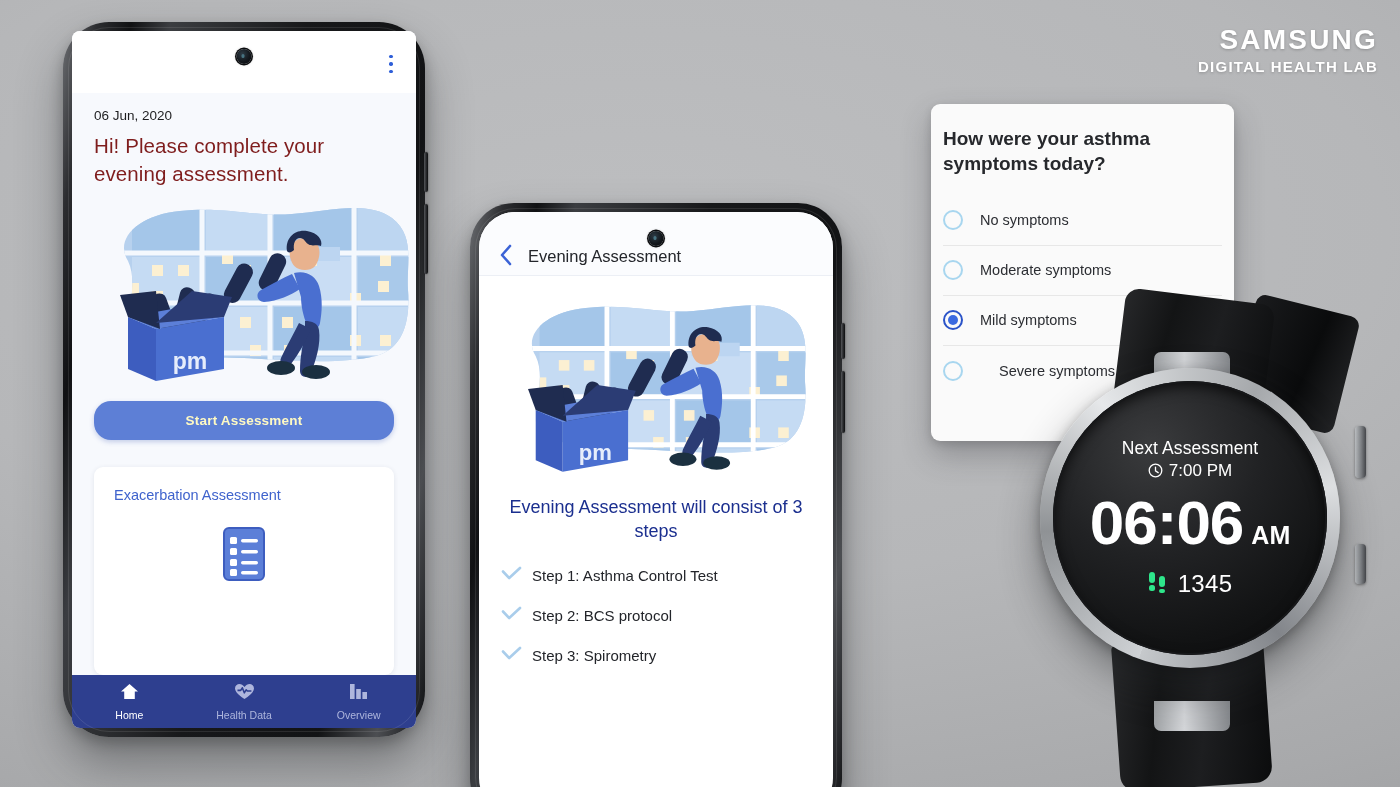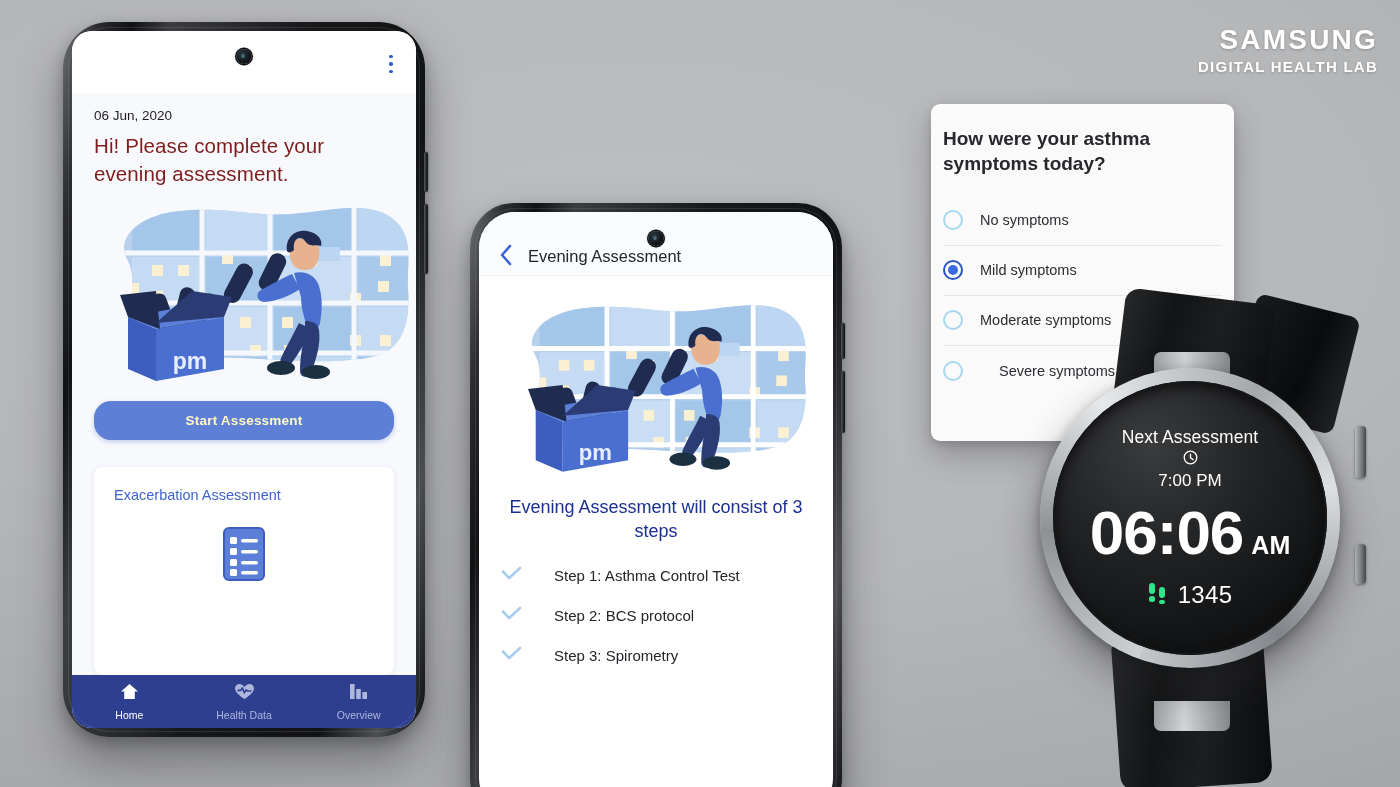--- a/index.html
+++ b/index.html
@@ -21,21 +21,21 @@
   
   .phone { position: absolute; border-radius: 46px;
            background: linear-gradient(100deg, #6f7175 0%, #2c2d30 7%, #101113 14%, #3b3d41 22%, #17181a 50%, #121315 78%, #4c4e52 90%, #232427 97%, #0e0f11 100%);
            padding: 9px;
            box-shadow: 0 26px 46px rgba(40,42,46,.42), 0 6px 14px rgba(0,0,0,.25);
   }
   .phone::before { 
     content: ""; position: absolute; inset: 5px; border-radius: 41px;
     border: 1.5px solid rgba(255,255,255,.10); pointer-events: none; z-index: 6;
   }
-  .screen { position: relative; width: 100%; height: 100%; border-radius: 20px;
+  .screen { position: relative; width: 100%; height: 100%; border-radius: 8px;
             overflow: hidden; background: #fff; }
   .punch { position: absolute; left: 50%; transform: translateX(-50%);
            border-radius: 50%; background: radial-gradient(circle at 38% 34%, #2d3b45 0%, #13171c 55%, #05070a 100%);
            box-shadow: 0 0 0 1.5px #0b0c0e, 0 0 3px rgba(0,0,0,.7); z-index: 5; }
   .punch i { position: absolute; left: 30%; top: 34%; width: 26%; height: 26%;
              border-radius: 50%; background: #4e7f8e; opacity: .85; }
   .side-btn { position: absolute; right: -2.5px; width: 3.5px; border-radius: 2px;
               background: linear-gradient(90deg, #55575b, #26272a 60%, #0d0e10);
               box-shadow: 0 0 2px rgba(0,0,0,.5); }
 
@@ -70,21 +70,21 @@
   
   #phone2 { left: 470px; top: 203px; width: 372px; height: 620px; border-radius: 44px; }
   #phone2 .screen { background: #fff; display: flex; flex-direction: column; border-radius: 36px; }
   .p2-appbar { height: 64px; background: #fbfcfe; display: flex; align-items: flex-end;
                padding: 0 0 9px 20px; gap: 16px; border-bottom: 1px solid #eceff5; flex: none; }
   .back-chevron { width: 13px; height: 22px; cursor: pointer; flex: none; }
   .p2-title { font-size: 16.5px; color: #24262b; }
   .p2-body { flex: 1; padding: 16px 22px 0; display: flex; flex-direction: column; min-height: 0; }
   .p2-heading { font-size: 18px; line-height: 1.33; text-align: center; color: #1b2f8f; margin-top: 14px; }
   .steps { margin-top: 22px; display: flex; flex-direction: column; gap: 21px; }
-  .step { display: flex; align-items: center; gap: 32px; }
+  .step { display: flex; align-items: center; gap: 10px; }
   .step-label { font-size: 15px; color: #23252a; }
 
   
   .illo { display: block; }
 
   
   #survey { position: absolute; left: 894px; top: 104px; width: 303px; height: 337px;
             background: #fafafa; border-radius: 9px;
             box-shadow: 0 14px 30px rgba(45,47,52,.30), 0 3px 8px rgba(0,0,0,.14);
             padding: 22px 12px 0; margin-left: 37px; }
@@ -116,21 +116,21 @@
                 background: conic-gradient(from 200deg, #cfd2d5, #8f9295 18%, #e6e8ea 34%,
                             #a5a8ab 52%, #dddfe1 66%, #82858a 84%, #c6c9cc 100%);
                 box-shadow: 0 20px 40px rgba(35,37,40,.45), 0 4px 12px rgba(0,0,0,.3);
                 display: flex; align-items: center; justify-content: center; }
   .watch-glass { width: 274px; height: 274px; border-radius: 50%;
                  background: radial-gradient(circle at 36% 24%, #3a3b3d 0%, #212224 40%, #121314 72%, #0a0a0b 100%);
                  box-shadow: inset 0 0 0 2px #17181a, inset 0 5px 14px rgba(0,0,0,.7);
                  display: flex; flex-direction: column; align-items: center;
                  justify-content: center; color: #fff; }
   .w-next { font-size: 17.5px; letter-spacing: .1px; }
-  .w-time-row { display: flex; align-items: center; gap: 6px; margin-top: 2px; font-size: 17px; flex-direction: column; }
+  .w-time-row { display: flex; align-items: center; gap: 6px; margin-top: 2px; font-size: 17px; }
   .w-clock { width: 15px; height: 15px; flex: none; }
   .w-big { display: flex; align-items: baseline; gap: 8px; margin-top: 13px; }
   .w-hhmm { font-size: 62px; font-weight: bold; letter-spacing: -1px; line-height: .95; }
   .w-ampm { font-size: 25px; font-weight: bold; }
   .w-steps { display: flex; align-items: center; gap: 11px; margin-top: 18px; }
   .w-steps-val { font-size: 24px; letter-spacing: .3px; }
   .w-btn { position: absolute; right: 6px; width: 11px; border-radius: 4px;
            background: linear-gradient(90deg, #b9bcbf, #7e8185 55%, #44464a);
            box-shadow: 0 1px 3px rgba(0,0,0,.4); }
   .lug { position: absolute; left: 50%; width: 76px; height: 30px;
@@ -445,27 +445,27 @@
     </div>
   </div>
 
   <div id="survey">
     <div class="survey-q">How were your asthma symptoms today?</div>
     <div class="options">
       <div class="option">
         <span class="radio"></span>
         <span class="option-label">No symptoms</span>
       </div>
+      <div class="option">
+        <span class="radio"></span>
+        <span class="option-label">Moderate symptoms</span>
+      </div>
       <div class="option selected">
         <span class="radio"></span>
         <span class="option-label">Mild symptoms</span>
-      </div>
-      <div class="option">
-        <span class="radio"></span>
-        <span class="option-label">Moderate symptoms</span>
       </div>
       <div class="option">
         <span class="radio"></span>
         <span class="option-label">Severe symptoms</span>
       </div>
     </div>
   </div>
 
   <div id="watch">
     <div class="band band-top2"></div>

